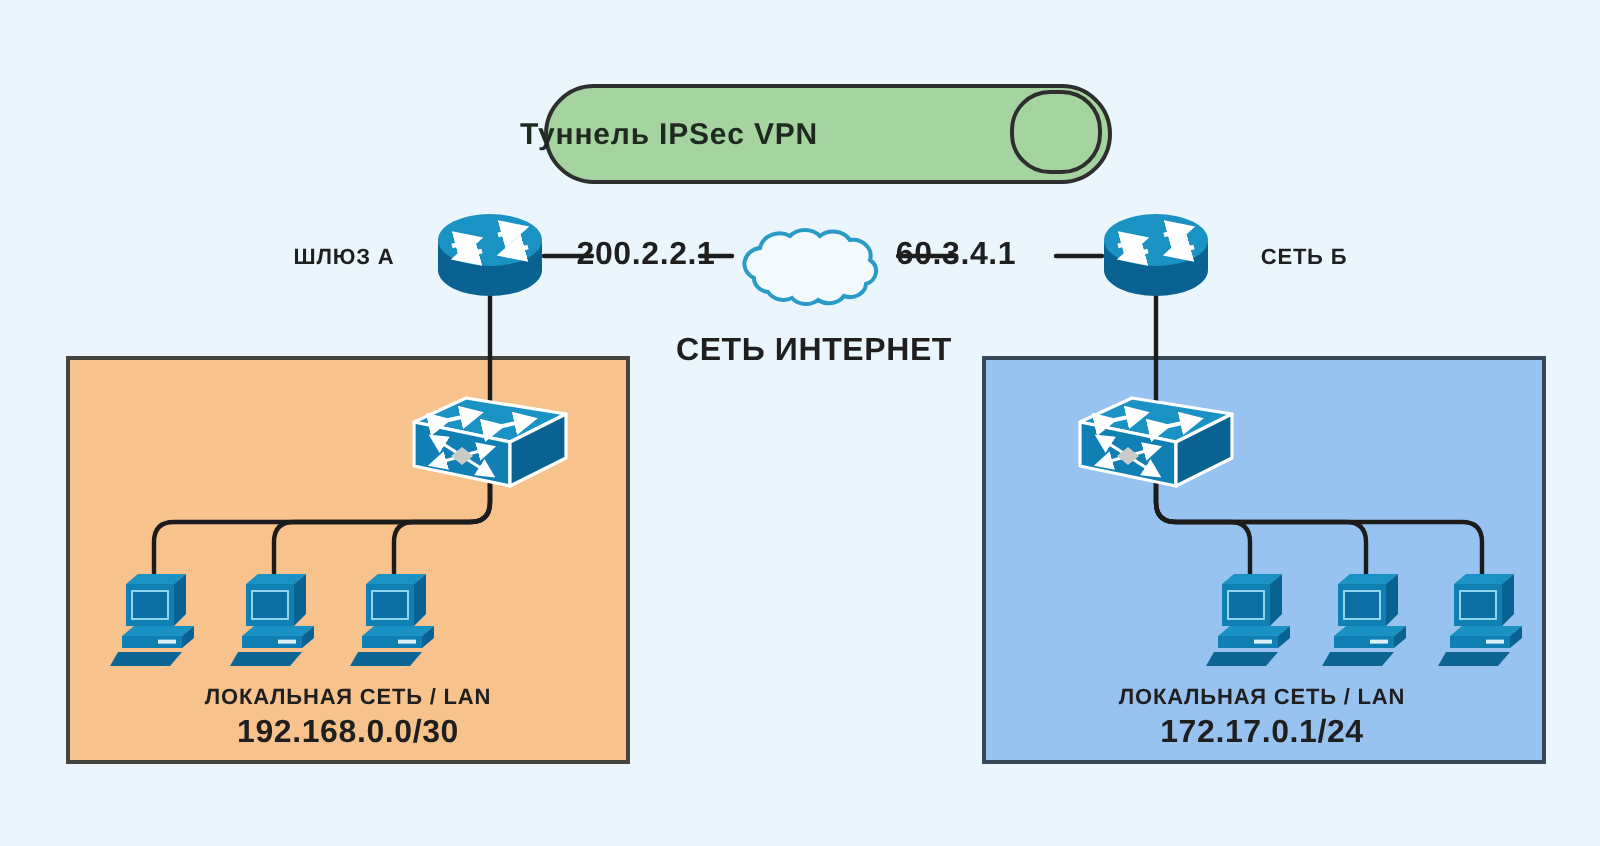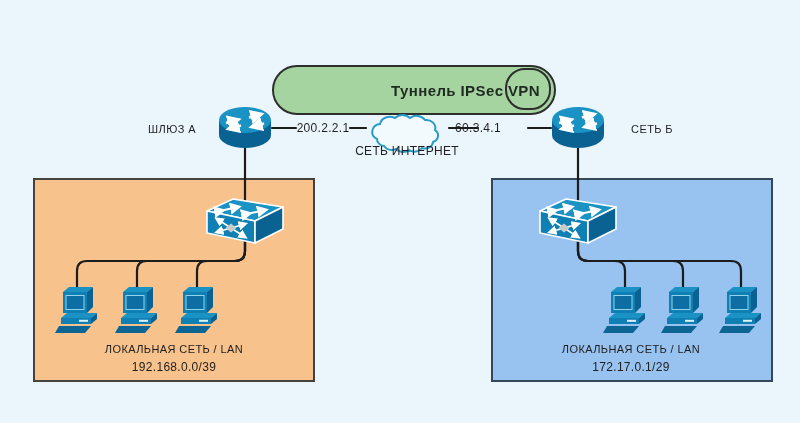--- a/index.html
+++ b/index.html
@@ -4,29 +4,29 @@
 <style>
   :root{
     --background:#ebf6fc; --tunnel-fill:#a6d4a0; --tunnel-border:#2e2e2e;
     --lan-a-fill:#f7c28c; --lan-a-border:#45443c; --lan-b-fill:#98c2ef; --lan-b-border:#35485a;
     --line:#1c1c1c; --icon-primary:#1080b4; --icon-dark:#0a6292; --icon-light:#1a92c4;
     --cloud-stroke:#2a9bc7; --cloud-fill:#f3fafd; --text:#1f1f1f;
   }
   html,body{margin:0;padding:0;}
   body{font-family:"Liberation Sans","DejaVu Sans",sans-serif;background:#fff;}
   .stage{position:relative;width:800px;height:423px;background:var(--background);overflow:hidden;}
-  .label{position:absolute;transform:translate(-50%,-50%);color:var(--text);font-weight:400;
+  .label{position:absolute;transform:translate(-50%,-50%);color:var(--text);font-weight:700;
          white-space:nowrap;letter-spacing:.4px;}
   .lbl-11{font-size:11px;}
-  .lbl-10{font-size:12px;letter-spacing:.3px;}
+  .lbl-10{font-size:16px;letter-spacing:.3px;}
   .lan-box{position:absolute;top:178px;width:278px;height:200px;border:2px solid;}
   .lan-a{left:33px;background:var(--lan-a-fill);border-color:var(--lan-a-border);}
   .lan-b{left:491px;background:var(--lan-b-fill);border-color:var(--lan-b-border);}
   .tunnel{position:absolute;left:272px;top:42px;width:280px;height:46px;background:var(--tunnel-fill);
-          border:2px solid var(--tunnel-border);border-radius:25px;display:flex;align-items:center;justify-content:flex-end;margin-top:23px;}
+          border:2px solid var(--tunnel-border);border-radius:25px;display:flex;align-items:center;justify-content:flex-start;}
   .tunnel-cap{position:absolute;right:3px;top:1px;width:46px;height:42px;border:2px solid var(--tunnel-border);
               border-radius:20px;box-sizing:border-box;}
   .tunnel-label{font-size:15px;font-weight:700;color:#1e2a20;letter-spacing:.4px;transform:translateX(-14px);}
   .wires{position:absolute;left:0;top:0;pointer-events:none;}
   .wires path{stroke:var(--line);stroke-width:2.2;fill:none;stroke-linecap:round;}
   .icon{position:absolute;}
   .fil-p{fill:var(--icon-primary);} .fil-d{fill:var(--icon-dark);} .fil-l{fill:var(--icon-light);}
   .wln{stroke:#fff;fill:none;}
   .cloud-path{fill:var(--cloud-fill);stroke:var(--cloud-stroke);stroke-width:2;}
   .defs-svg{position:absolute;width:0;height:0;}
@@ -135,19 +135,19 @@
       <use href="#sym-computer"></use>
     </svg>
   <svg class="icon" style="left:719px;top:286px;" width="44" height="48" viewBox="0 0 44 48">
       <use href="#sym-computer"></use>
     </svg>
 
   <span class="label lbl-11" style="left:172px;top:129px;">ШЛЮЗ А</span>
   <span class="label lbl-10" style="left:323px;top:128px;">200.2.2.1</span>
   <span class="label lbl-10" style="left:478px;top:128px;">60.3.4.1</span>
   <span class="label lbl-11" style="left:652px;top:129px;">СЕТЬ Б</span>
-  <span class="label lbl-10" style="left:407px;top:151px;">СЕТЬ ИНТЕРНЕТ</span>
+  <span class="label lbl-10" style="left:407px;top:176px;">СЕТЬ ИНТЕРНЕТ</span>
 
   <span class="label lbl-11" style="left:174px;top:349px;">ЛОКАЛЬНАЯ СЕТЬ / LAN</span>
-  <span class="label lbl-10" style="left:174px;top:367px;">192.168.0.0/39</span>
+  <span class="label lbl-10" style="left:174px;top:367px;">192.168.0.0/30</span>
   <span class="label lbl-11" style="left:631px;top:349px;">ЛОКАЛЬНАЯ СЕТЬ / LAN</span>
-  <span class="label lbl-10" style="left:631px;top:367px;">172.17.0.1/29</span>
+  <span class="label lbl-10" style="left:631px;top:367px;">172.17.0.1/24</span>
 </div>
 
 </body></html>

